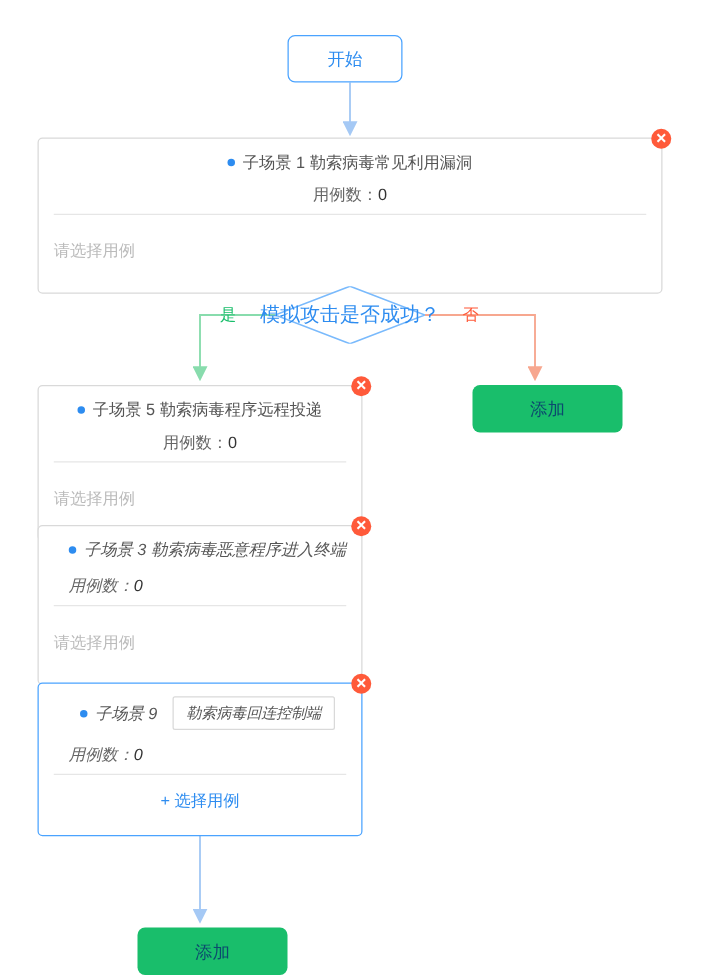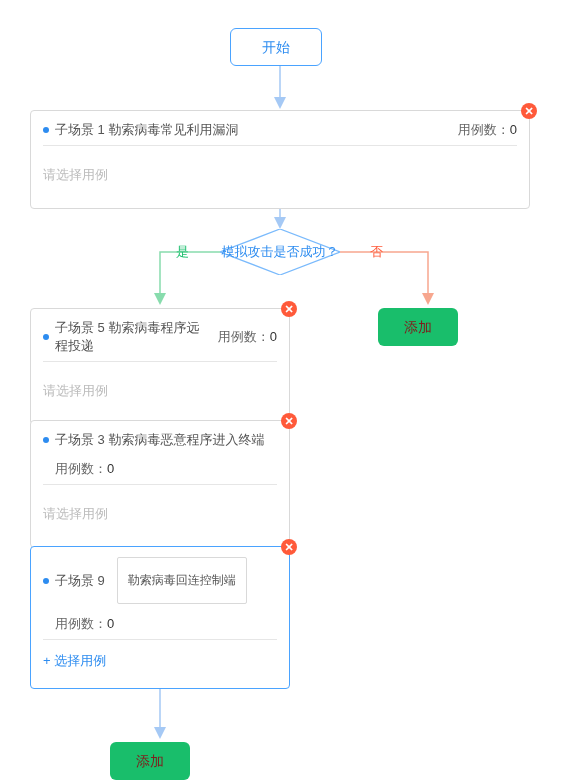--- a/index.html
+++ b/index.html
@@ -36,56 +36,58 @@
     }
     .scene-card.selected { border: 1px solid #4aa3ff; }
 
     .scene-header {
       display: flex;
       align-items: center;
       justify-content: space-between;
       border-bottom: 1px solid #e6e6e6;
       padding-bottom: 6px;
       gap: 8px;
+      flex-direction: column;
     }
     .scene-title {
       display: flex;
       align-items: center;
       gap: 6px;
       color: #555;
       font-size: 13px;
     }
     .scene-title .bullet {
       width: 6px; height: 6px;
       background: #2d8cf0;
       border-radius: 50%;
       flex-shrink: 0;
     }
     .case-count { color: #666; font-size: 13px; white-space: nowrap; }
     .case-count .num { color: #333; }
 
-    .scene-header.wrap { flex-wrap: wrap; }
+    .scene-header.wrap { flex-wrap: wrap; font-style: italic; }
     .scene-header.wrap .case-count { margin-left: 12px; margin-top: 3px; }
 
     .placeholder-row {
       color: #bbb;
       font-size: 13px;
       padding: 20px 0 12px;
     }
     .select-row {
+      text-align: center;
       color: #2d8cf0;
       font-size: 13px;
       padding: 12px 0 6px;
     }
 
     .tag-chip {
       display: inline-block;
       border: 1px solid #d9d9d9;
       border-radius: 2px;
-      padding: 14px 10px;
+      padding: 4px 10px;
       font-size: 12px;
       color: #555;
       margin-left: 6px;
     }
 
     .close-badge {
       position: absolute;
       right: -8px; top: -8px;
       width: 16px; height: 16px;
       background: #ff5a3a;
@@ -102,37 +104,37 @@
       position: absolute;
       width: 120px; height: 46px;
       transform: translate(-50%, -50%);
     }
     .decision-diamond svg { position: absolute; left: 0; top: 0; }
     .decision-diamond .dtext {
       position: absolute;
       left: 50%; top: 50%;
       transform: translate(-50%, -50%);
       color: #2d8cf0;
-      font-size: 13px;
+      font-size: 16px;
       white-space: nowrap;
     }
 
     .branch-label {
       position: absolute;
       font-size: 13px;
       color: #2d8cf0;
     }
     .branch-label.yes { color: #19be6b; }
     .branch-label.no  { color: #ff5a3a; }
 
     .add-btn {
       position: absolute;
-      width: 80px; height: 38px;
+      width: 120px; height: 38px;
       background: #19be6b;
-      color: #7f1d1d;
+      color: #0c4a6e;
       border-radius: 6px;
       text-align: center;
       line-height: 38px;
       font-size: 14px;
       cursor: pointer;
     }
 
     
     #scene1 { left: 30px; top: 100px; width: 500px; }
     #scene2 { left: 30px; top: 298px; width: 260px; }

